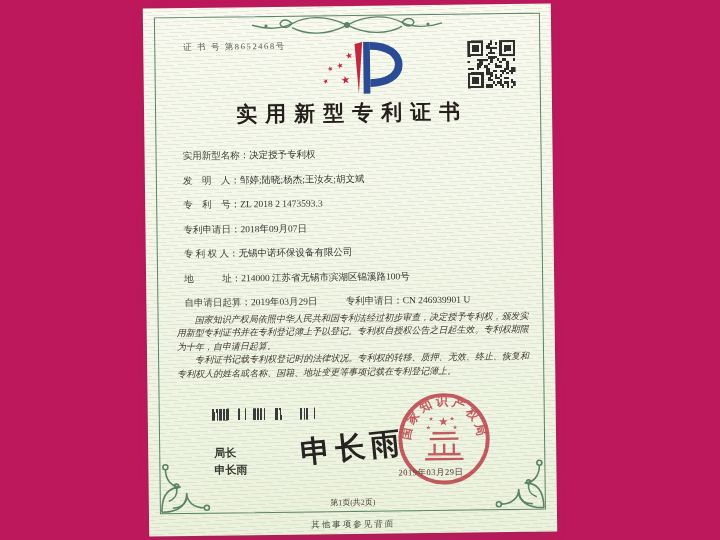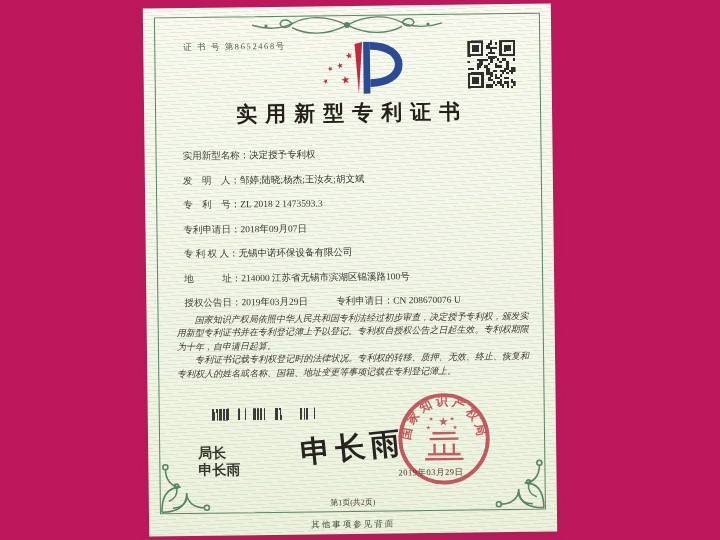--- a/index.html
+++ b/index.html
@@ -27,21 +27,21 @@
          letter-spacing:8px;text-indent:8px;color:#241f1a;}
   .fields{position:absolute;left:38px;right:26px;top:142px;font-size:9.5px;line-height:13px;color:#3e4238;}
   .frow{margin-bottom:11.5px;white-space:nowrap;}
   .frow .lab{color:#3e4238;}
   .frow .val{color:#343830;}
   .grant .g2{margin-left:26px;}
   .body-text{position:absolute;left:30px;right:26px;top:306px;font-size:9px;line-height:13.4px;
              text-align:justify;color:#403b31;font-style:italic;}
   .body-text p{margin:0;text-indent:2em;}
   .barcode{position:absolute;left:64px;top:401px;width:104px;height:12px;}
-  .director{position:absolute;left:50px;top:437px;font-size:14px;font-weight:bold;line-height:17px;color:#35392f;}
+  .director{position:absolute;left:66px;top:437px;font-size:11px;font-weight:bold;line-height:17px;color:#35392f;}
   .signature{position:absolute;left:152px;top:420px;width:140px;font-size:30px;font-weight:600;
              color:#262320;letter-spacing:5px;transform:rotate(-5deg);}
   .seal{position:absolute;left:248px;top:386px;width:96px;height:96px;mix-blend-mode:multiply;opacity:.92;}
   .seal-date{position:absolute;left:250px;top:462px;width:120px;font-size:8.5px;letter-spacing:.5px;
              color:#55483e;text-shadow:0 0 1px rgba(210,90,100,.25);}
   .page-no{position:absolute;left:0;right:0;top:491px;text-align:center;font-size:8px;color:#494539;}
   .back-note{position:absolute;left:0;right:0;top:513px;text-align:center;font-size:8.5px;
              letter-spacing:2px;color:#3e4c3d;}
 </style>
 </head>
@@ -247,22 +247,22 @@
       <div class="frow">
         <span class="lab">专利申请日：</span><span class="val">2018年09月07日</span>
       </div>
       <div class="frow">
         <span class="lab">专 利 权 人：</span><span class="val">无锡中诺环保设备有限公司</span>
       </div>
       <div class="frow">
         <span class="lab">地　　　址：</span><span class="val">214000 江苏省无锡市滨湖区锦溪路100号</span>
       </div>
       <div class="frow grant">
-        <span><span class="lab">授权公告日：</span><span class="val">2019年03月29日</span></span>
-        <span class="g2"><span class="lab">专利申请日：</span><span class="val">CN 208670076 U</span></span>
+        <span><span class="lab">自申请日起算：</span><span class="val">2019年03月29日</span></span>
+        <span class="g2"><span class="lab">专利申请日：</span><span class="val">CN 246939901 U</span></span>
       </div>
     </div>
 
     <div class="body-text">
       <p>国家知识产权局依照中华人民共和国专利法经过初步审查，决定授予专利权，颁发实用新型专利证书并在专利登记簿上予以登记。专利权自授权公告之日起生效。专利权期限为十年，自申请日起算。</p>
       <p>专利证书记载专利权登记时的法律状况。专利权的转移、质押、无效、终止、恢复和专利权人的姓名或名称、国籍、地址变更等事项记载在专利登记簿上。</p>
     </div>
 
     <svg class="barcode" viewBox="0 0 104 12" preserveAspectRatio="none" shape-rendering="crispEdges">
       <g id="barcode-bars" fill="#3a3a3a">

